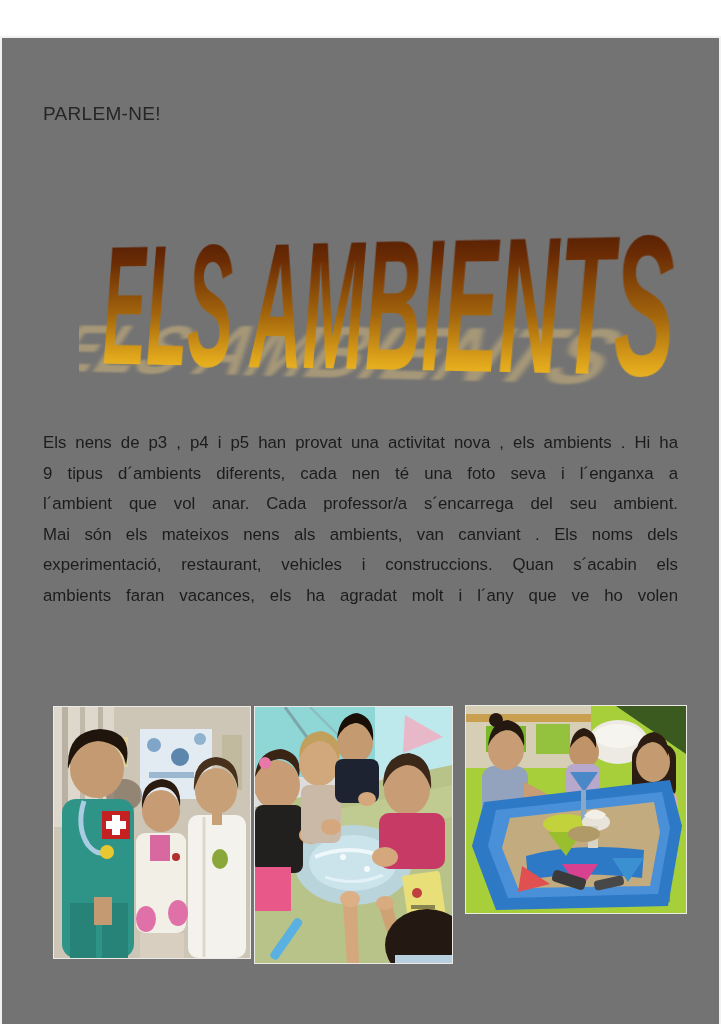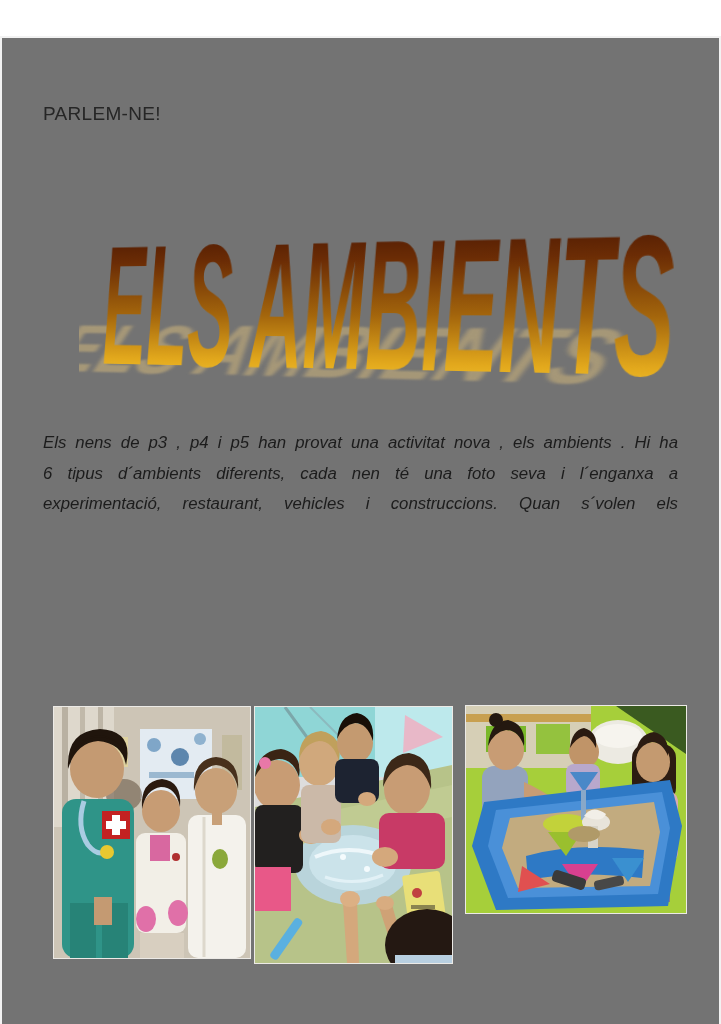--- a/index.html
+++ b/index.html
@@ -20,21 +20,21 @@
     transform-origin:50% 50%;
   }
   .wordart-wrap svg{display:block;width:100%;height:100%;}
   .wordart-text{
     font-family:"Liberation Sans",sans-serif;
     font-weight:bold;font-style:italic;
   }
   
   .para{
     position:absolute;left:43px;right:43px;top:392px;
-    font-size:16.8px;line-height:30.5px;color:#1c1c1c;font-style:italic;
+    font-size:16.8px;line-height:30.5px;color:#1c1c1c;
   }
   .para .line{text-align:justify;text-align-last:justify;}
   .para .line.last{text-align-last:left;}
   
   .photo{position:absolute;overflow:hidden;background:#ddd;box-shadow:0 0 0 1px #eceae6;}
   .photo svg{display:block;width:100%;height:100%;}
   .photo1{left:54px;top:671px;width:196px;height:251px;}
   .photo2{left:255px;top:671px;width:197px;height:256px;}
   .photo3{left:466px;top:670px;width:220px;height:207px;}
 </style>
@@ -63,22 +63,25 @@
       <g opacity="0.8" filter="url(#shBlur)" transform="translate(-30,118) scale(1,0.4) skewX(-12)">
         <text class="wordart-text" x="30" y="180" font-size="190" textLength="600" lengthAdjust="spacingAndGlyphs" fill="#b2a078">ELS AMBIENTS</text>
       </g>
 
       <text class="wordart-text" x="30" y="180" font-size="190" textLength="600" lengthAdjust="spacingAndGlyphs" fill="url(#waGrad)">ELS AMBIENTS</text>
     </svg>
   </div>
 
   <div class="para">
       <div class="line">Els nens de p3 , p4 i p5 han provat una activitat nova , els ambients . Hi ha</div>
-      <div class="line">6 tipus d´ambients diferents, cada nen té una foto seva i l´enganxa  a</div>
-      <div class="line">experimentació, restaurant, vehicles i construccions. Quan s´volen els</div>
+      <div class="line">9 tipus d´ambients diferents, cada nen té una foto seva i l´enganxa  a</div>
+      <div class="line">l´ambient que vol anar. Cada professor/a s´encarrega del seu ambient.</div>
+      <div class="line">Mai  són els mateixos nens als ambients, van canviant . Els noms dels</div>
+      <div class="line">experimentació, restaurant, vehicles i construccions. Quan s´acabin els</div>
+      <div class="line">ambients faran vacances, els ha agradat molt i l´any que ve ho volen</div>
     </div>
 
   <figure class="photo photo1" style="margin:0" aria-label="photo-hospital-ambient">
     <svg viewBox="0 0 196 251" preserveAspectRatio="none">
       <rect width="196" height="251" fill="#cdc5b6"></rect>
       <rect x="0" y="0" width="60" height="120" fill="#ded8cc"></rect>
       <rect x="8" y="0" width="6" height="115" fill="#b9b1a2"></rect>
       <rect x="26" y="0" width="5" height="110" fill="#c1b9aa"></rect>
       <rect x="44" y="0" width="5" height="105" fill="#bdb5a6"></rect>
       <g>

